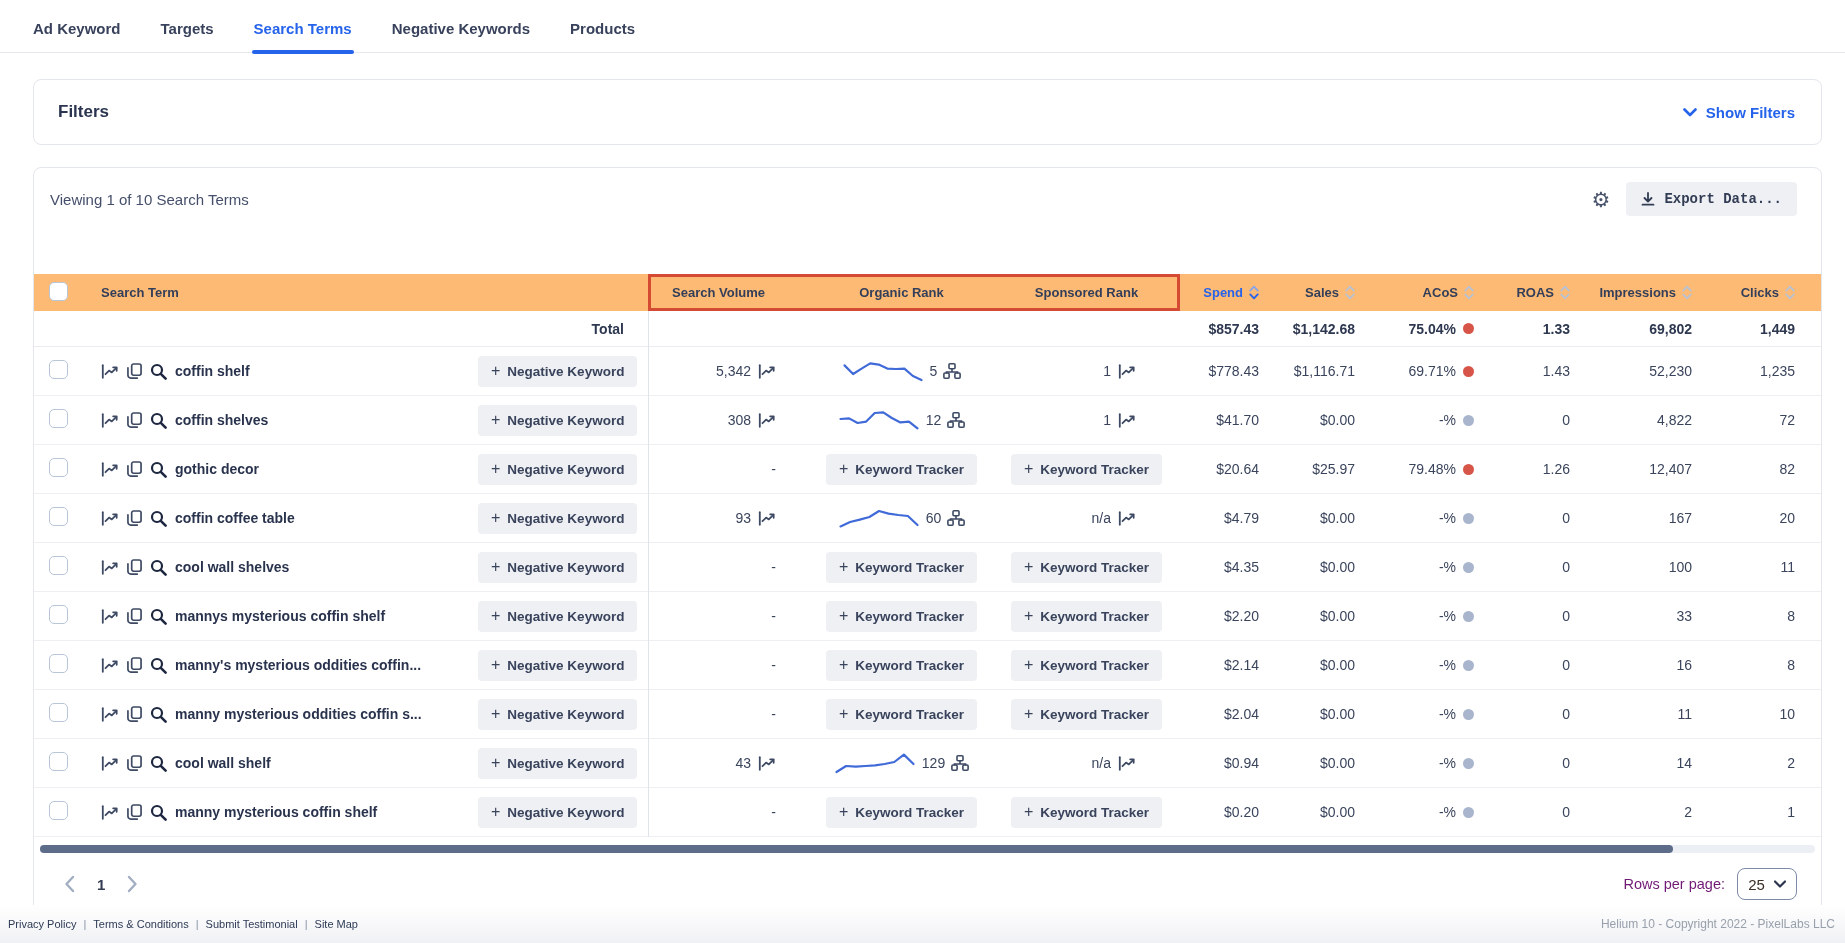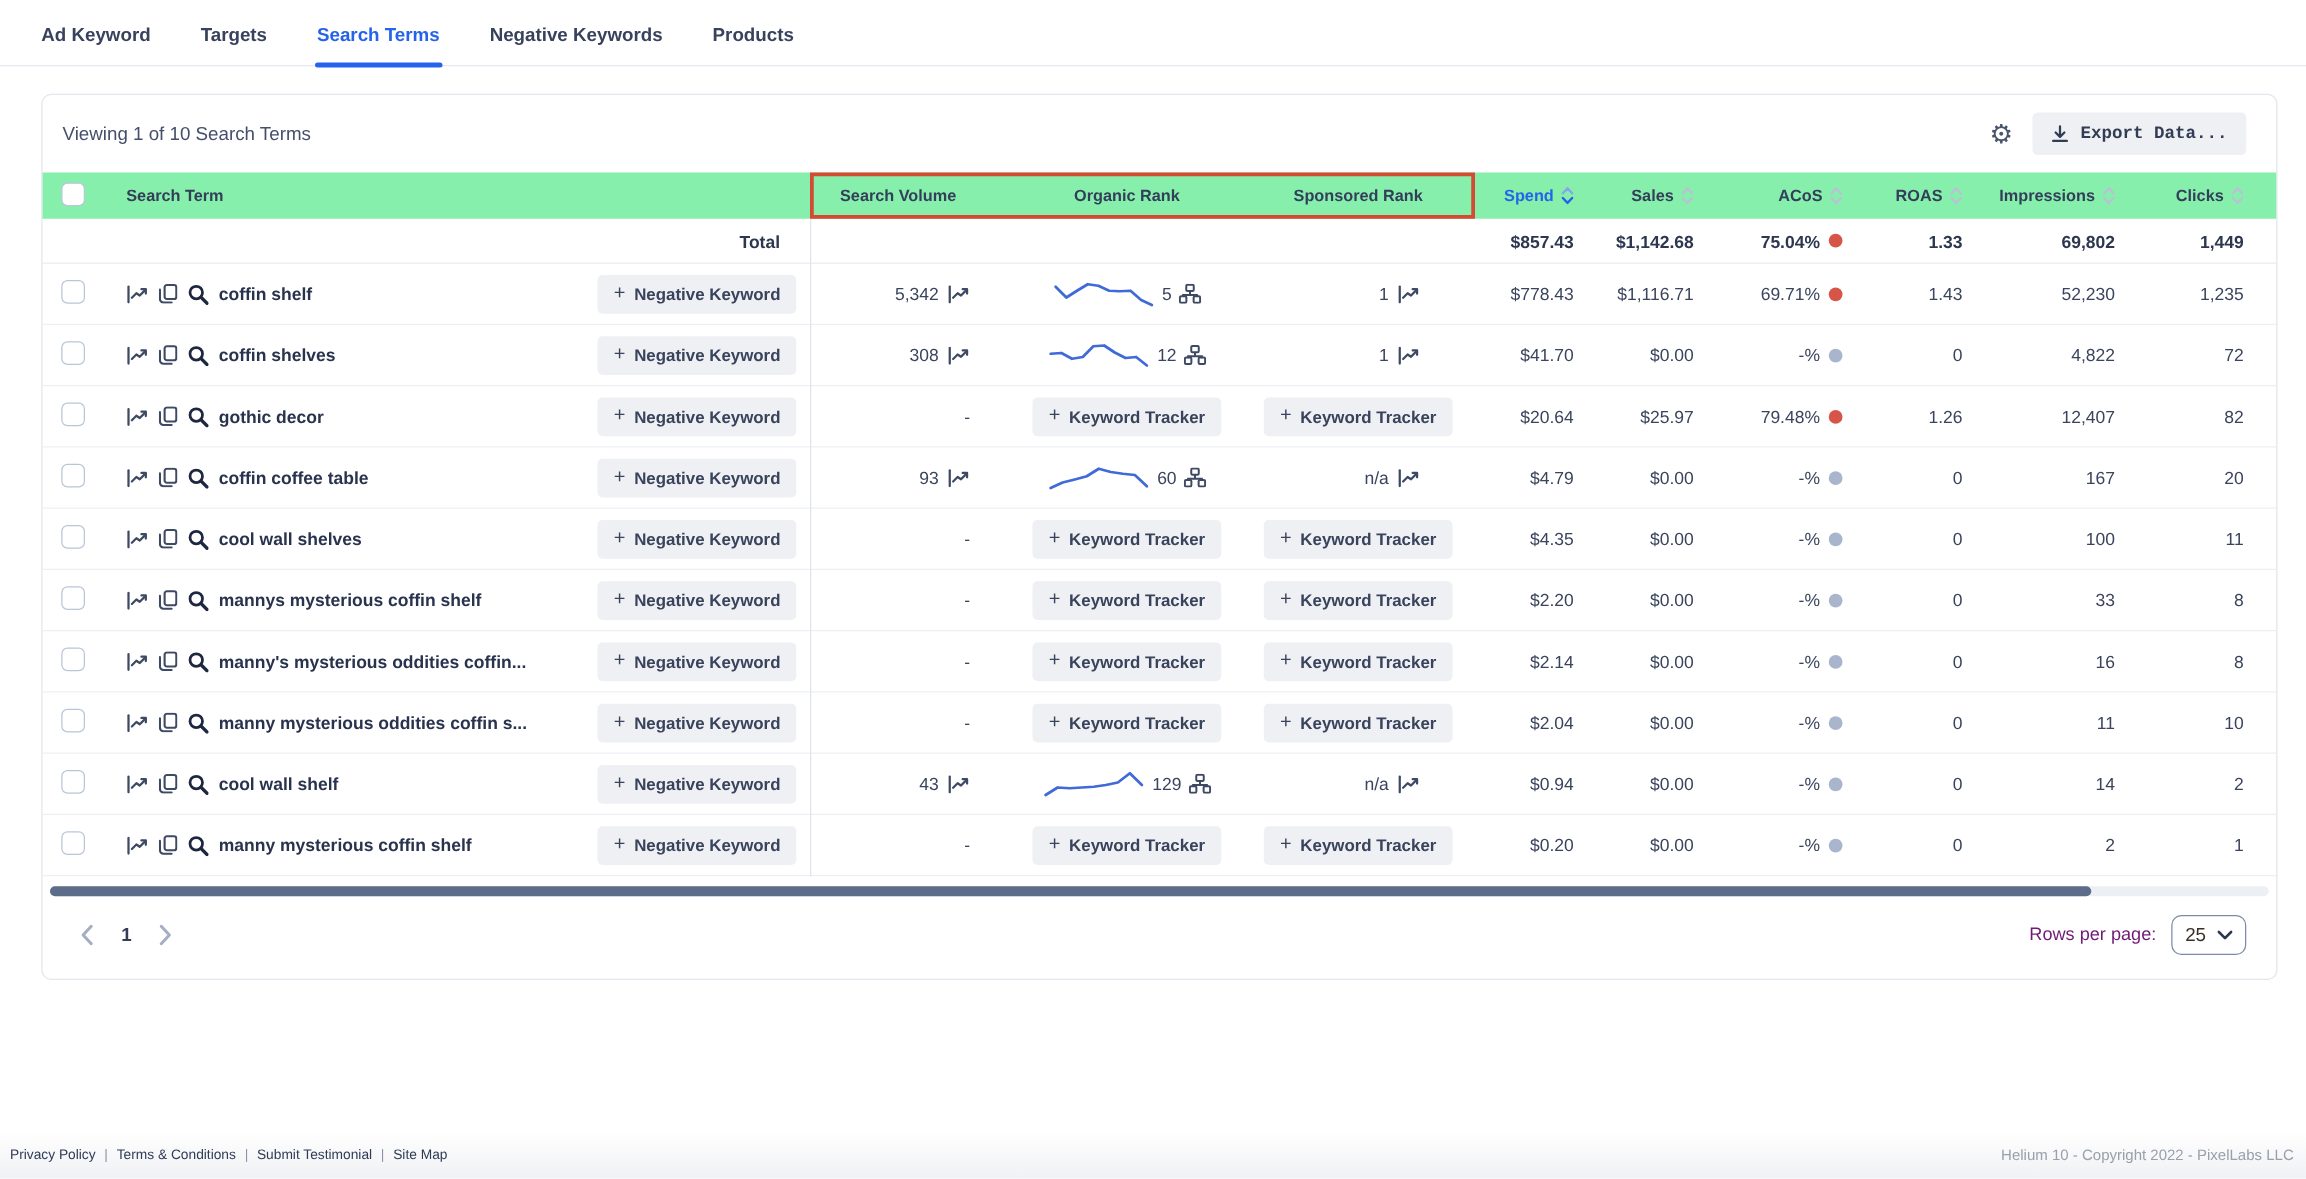--- a/index.html
+++ b/index.html
@@ -30,21 +30,21 @@
   .toolbar-right { display:flex; align-items:center; gap:16px; }
   .gear { font-size:21px; color:#4b556d; line-height:1; cursor:pointer; }
   .export-btn { display:flex; align-items:center; gap:9px; background:#eef0f3; border:none;
                 border-radius:4px; padding:9px 15px; font-family:Liberation Mono, monospace; font-size:14px;
                 font-weight:800; color:#323c54; cursor:pointer; }
 
   
   .tablewrap { position:relative; }
   .trow { display:grid; align-items:center; padding-right:28px;
           grid-template-columns:44px 400px 170px 141px 225px 145px 100px 96px 119px 96px 122px 103px; }
-  .thead { background:#86efac; height:37px; position:relative; }
+  .thead { background:#fdba74; height:37px; position:relative;margin-top:44px; }
   .th { font-size:13px; font-weight:800; color:#333e59; }
   .th-term { padding-left:23px; }
   .th-center { text-align:center; }
   .th-metric { display:flex; align-items:center; justify-content:flex-end; gap:6px; cursor:pointer; }
   .th-metric.sorted span { color:var(--blue); }
   .redbox { position:absolute; left:614px; top:0; width:532px; height:37px;
             border:3px solid var(--redbox); pointer-events:none; z-index:3; }
   .vdivider { position:absolute; left:614px; top:0; width:1px; background:#dfe3ea; z-index:2; }
 
   .total-row { height:36px; border-bottom:1px solid #e9ecf1; font-weight:800; }
@@ -101,20 +101,29 @@
 <div class="page">
 
   <nav class="tabsbar">
       <div class="tab">Ad Keyword</div>
       <div class="tab">Targets</div>
       <div class="tab active">Search Terms</div>
       <div class="tab">Negative Keywords</div>
       <div class="tab">Products</div>
     </nav>
 
+  <section class="card filters-card">
+    <div class="filters-title">Filters</div>
+    <div class="show-filters">
+      <svg width="14" height="9" viewBox="0 0 14 9">
+          <path d="M1.5 1.5 L7 7 L12.5 1.5" fill="none" stroke="#2563eb" stroke-width="2.6" stroke-linecap="round" stroke-linejoin="round"></path>
+        </svg>
+      <span>Show Filters</span>
+    </div>
+  </section>
 
   <section class="card table-card">
     <div class="toolbar">
       <div class="viewing">Viewing 1 of 10 Search Terms</div>
       <div class="toolbar-right">
         <span class="gear">⚙</span>
         <button class="export-btn">
           <svg width="14" height="14" viewBox="0 0 14 14">
               <path d="M7 1 V9 M3.5 6 L7 9.5 L10.5 6" stroke="#323c54" stroke-width="1.8" fill="none" stroke-linecap="round" stroke-linejoin="round"></path>
               <path d="M1.5 12.7 H12.5" stroke="#323c54" stroke-width="1.8" stroke-linecap="round"></path>

